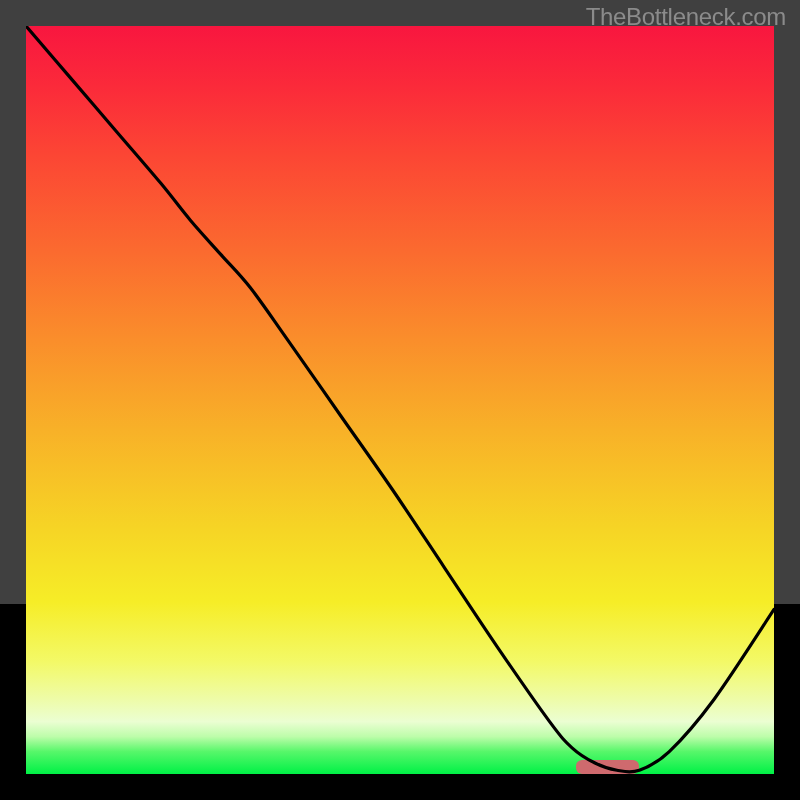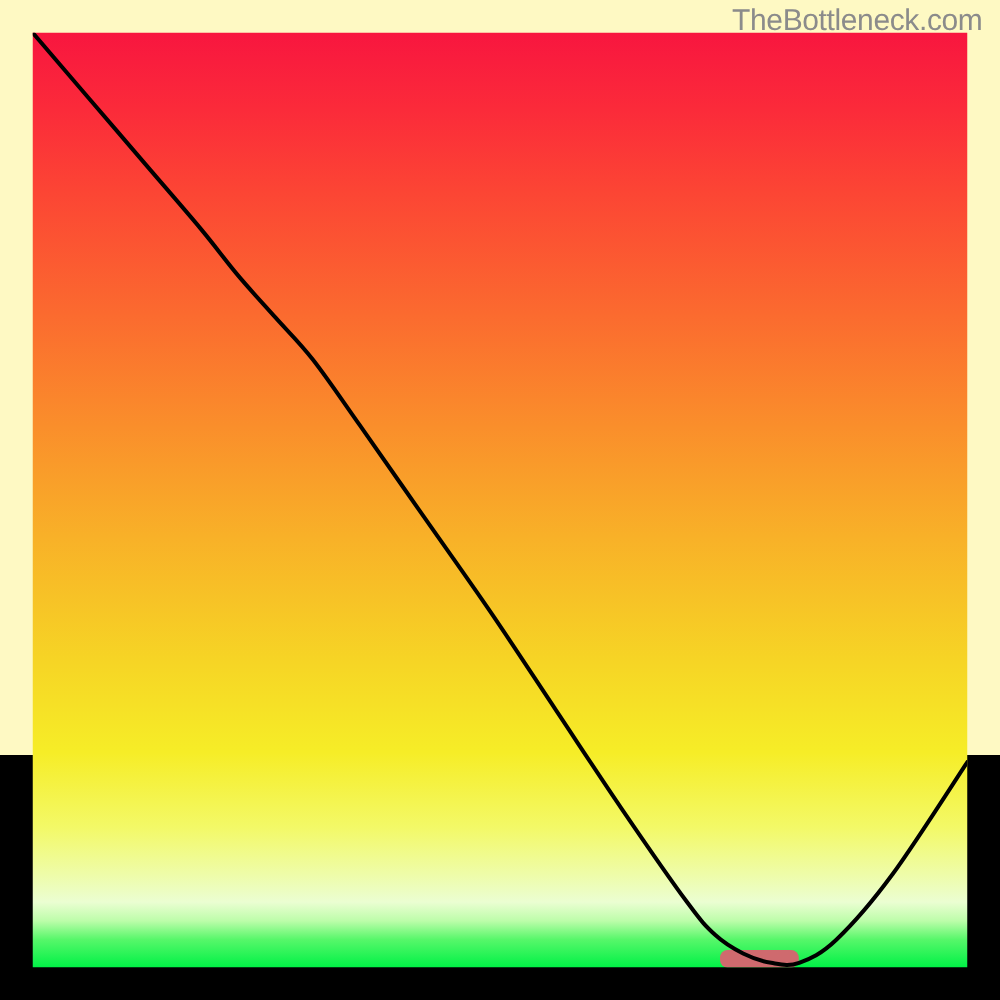--- a/index.html
+++ b/index.html
@@ -1,16 +1,16 @@
 <!DOCTYPE html>
 <html><head>
 <meta charset="utf-8">
 <style>
 html,body{margin:0;padding:0;width:800px;height:800px;overflow:hidden;background:#000;font-family:Arial,Helvetica,sans-serif}
-.frame{position:absolute;left:0;top:0;width:800px;height:604px;background:#fef9c3}
+.frame{position:absolute;left:0;top:0;width:800px;height:604px;background:#404040}
 .plot{position:absolute;left:26px;top:26px;width:748px;height:748px;overflow:hidden}
 .gradient{position:absolute;left:0;top:0;width:748px;height:748px;
 background:linear-gradient(to bottom,
   #f8163f 0%,
   #fb2a3a 8%,
   #fc4534 17%,
   #fb6a2f 30%,
   #fa8e2b 42%,
   #f8b128 54%,
   #f6d425 67%,

